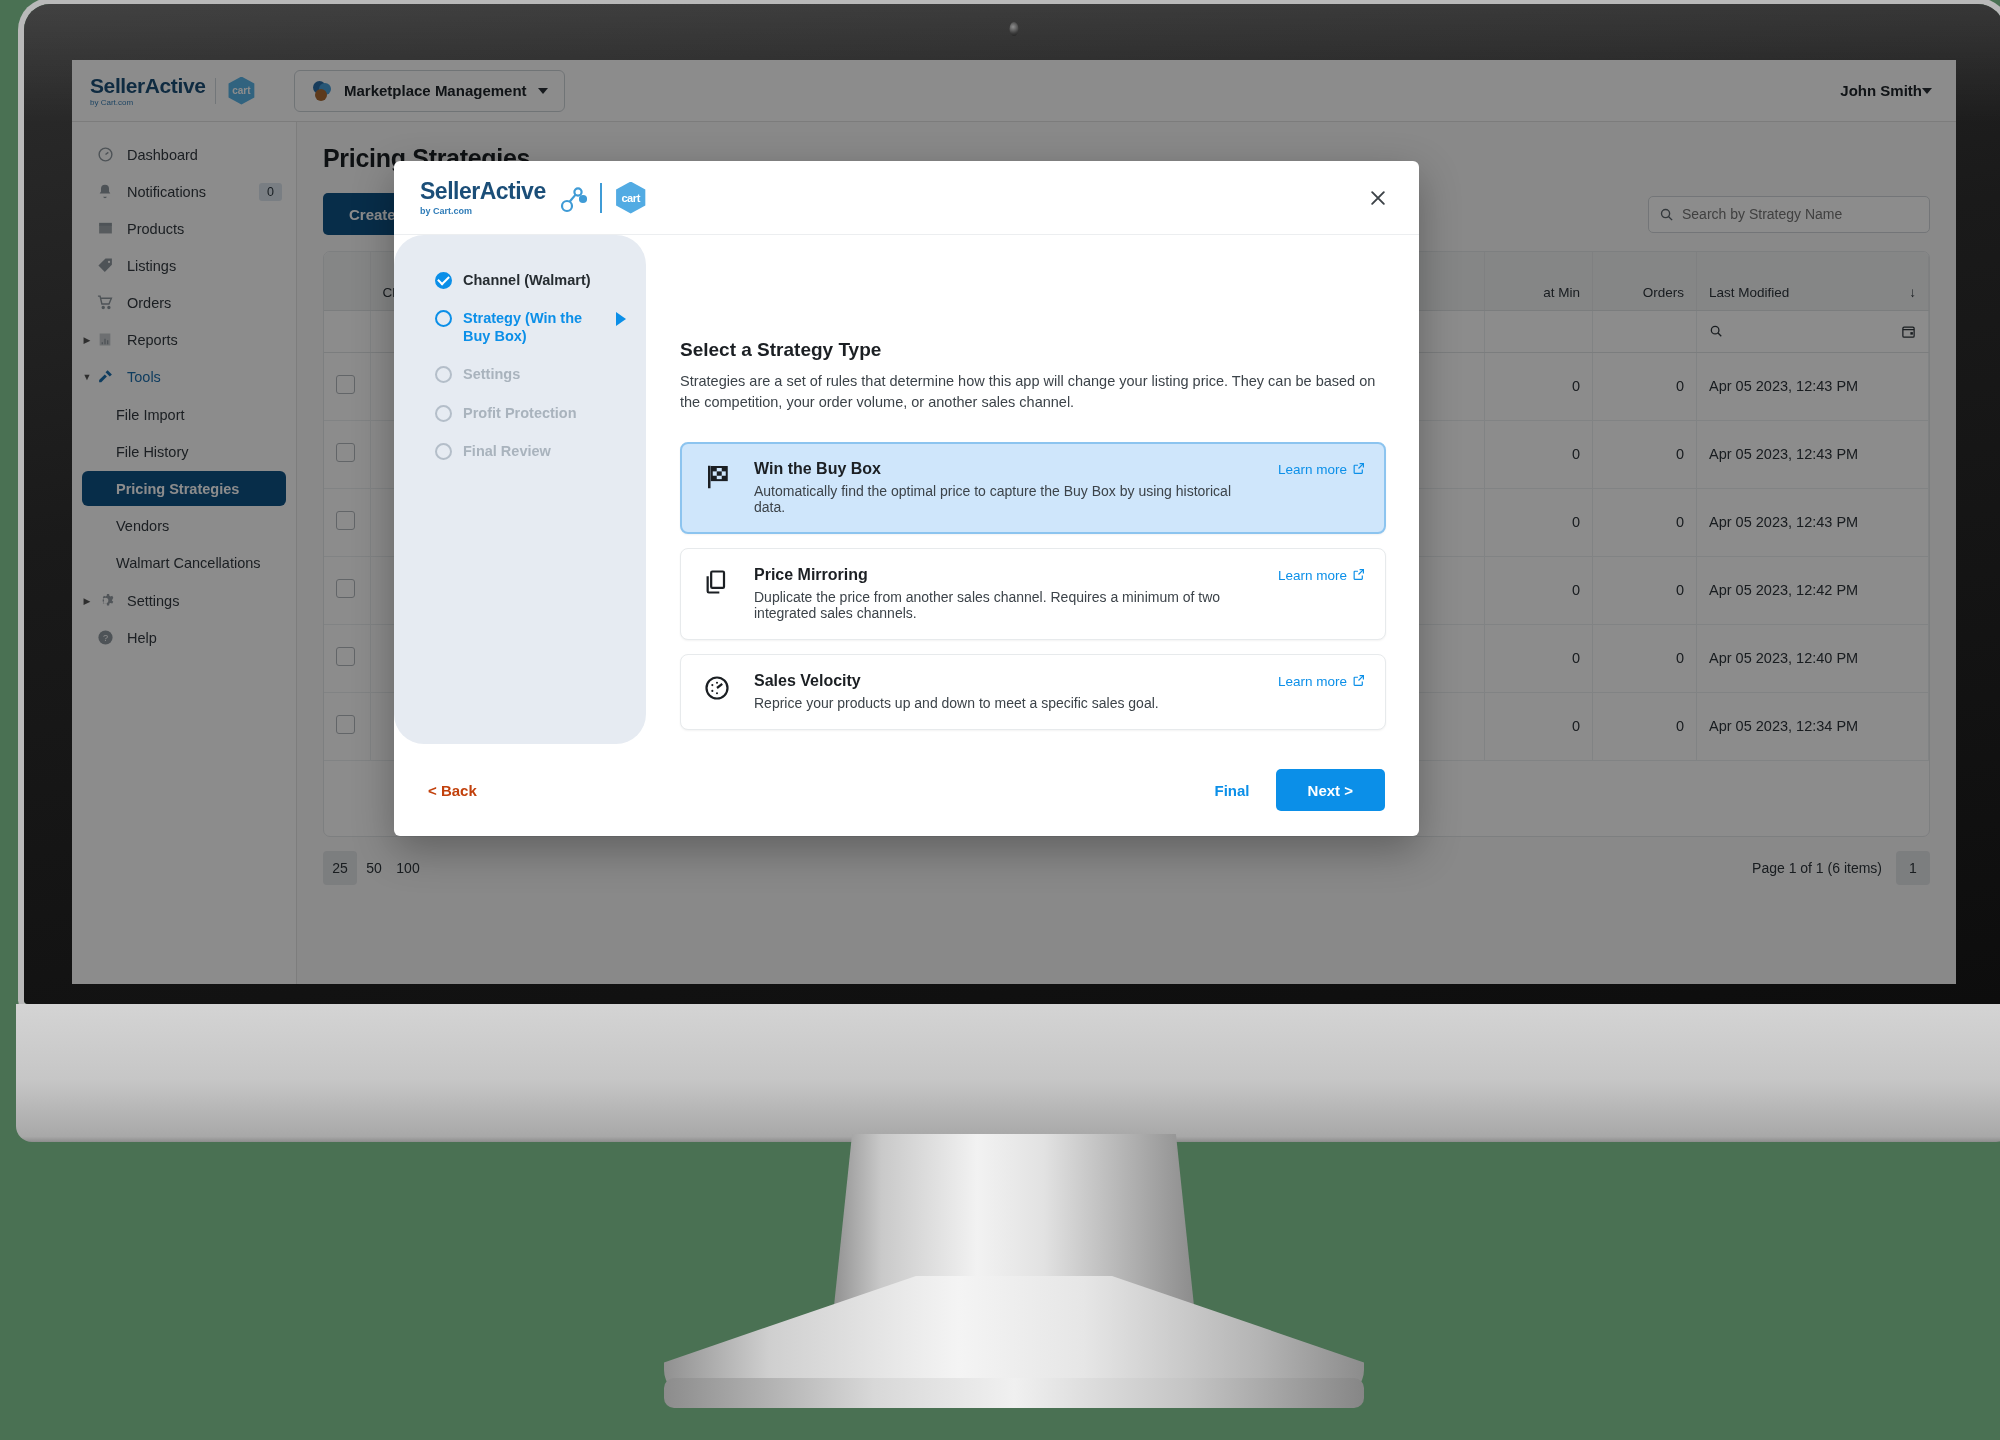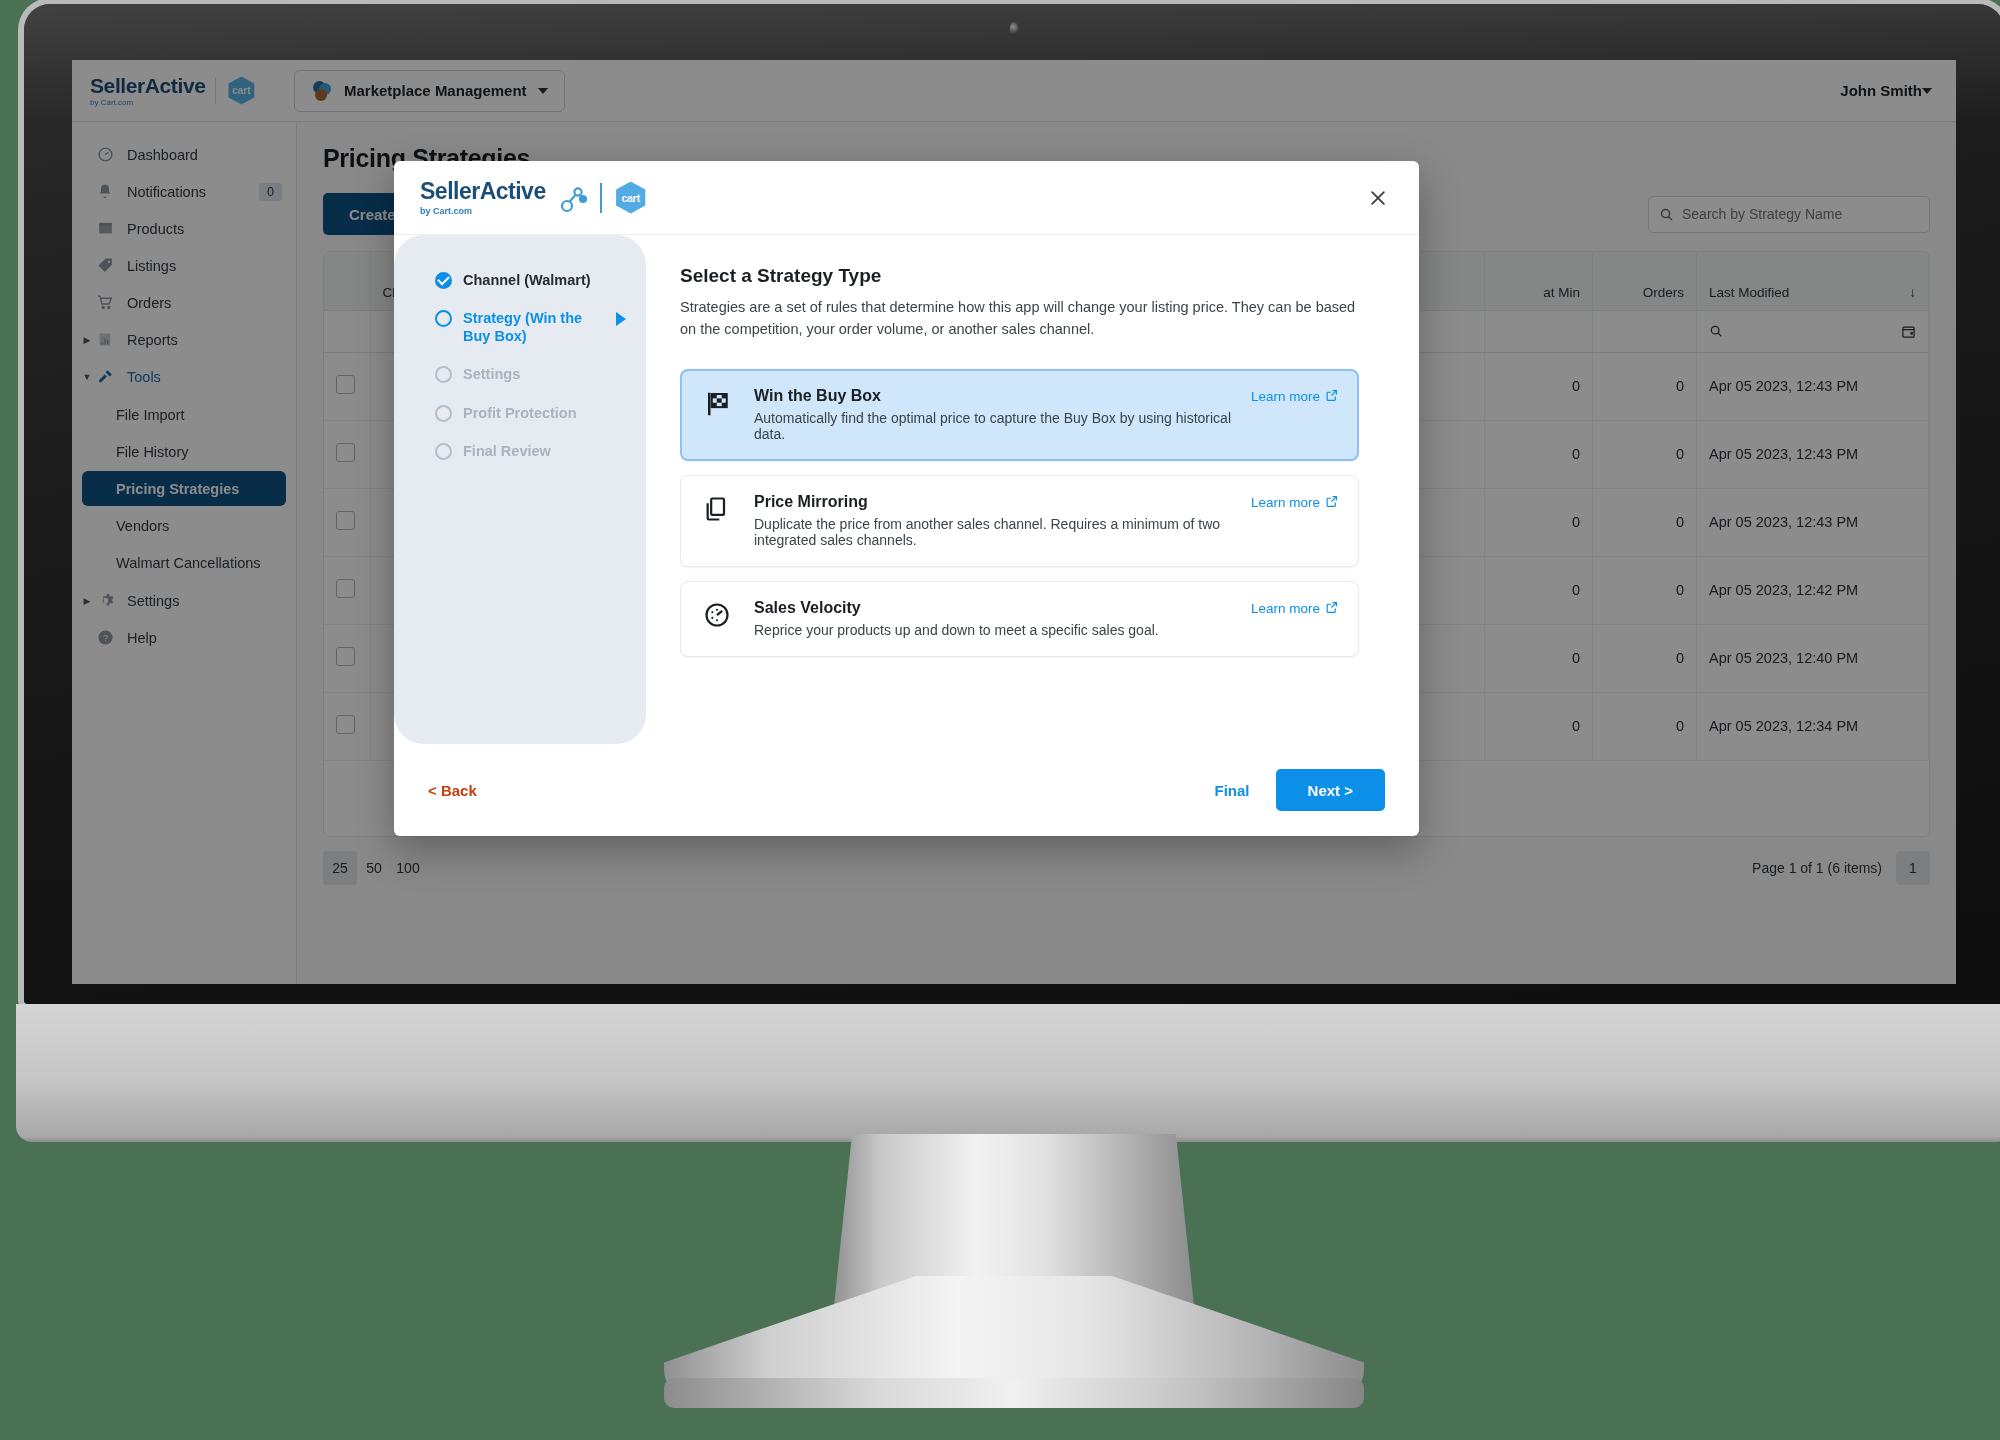--- a/index.html
+++ b/index.html
@@ -397,23 +397,24 @@
     margin-left: auto;
     width: 0;height:0;
     border-top: 7px solid transparent;
     border-bottom: 7px solid transparent;
     border-left: 10px solid #0b8fe8;
     margin-top: 3px;
   }
 
   #panel {
     flex: 1;
-    padding: 30px 60px 0 34px;
+    padding: 30px 33px 0 34px;
     display: flex; flex-direction: column;
     min-width: 0;
+    justify-content: flex-end;
   }
   #panel-title { font-size: 19px; font-weight: 700; color:#1b1f23; }
   #panel-desc {
     margin-top: 10px;
     font-size: 14.5px; color:#3c4349; line-height:1.5;
     max-width: 925px;
   }
 
   #cards { margin-top: 28px; }
   .card {

